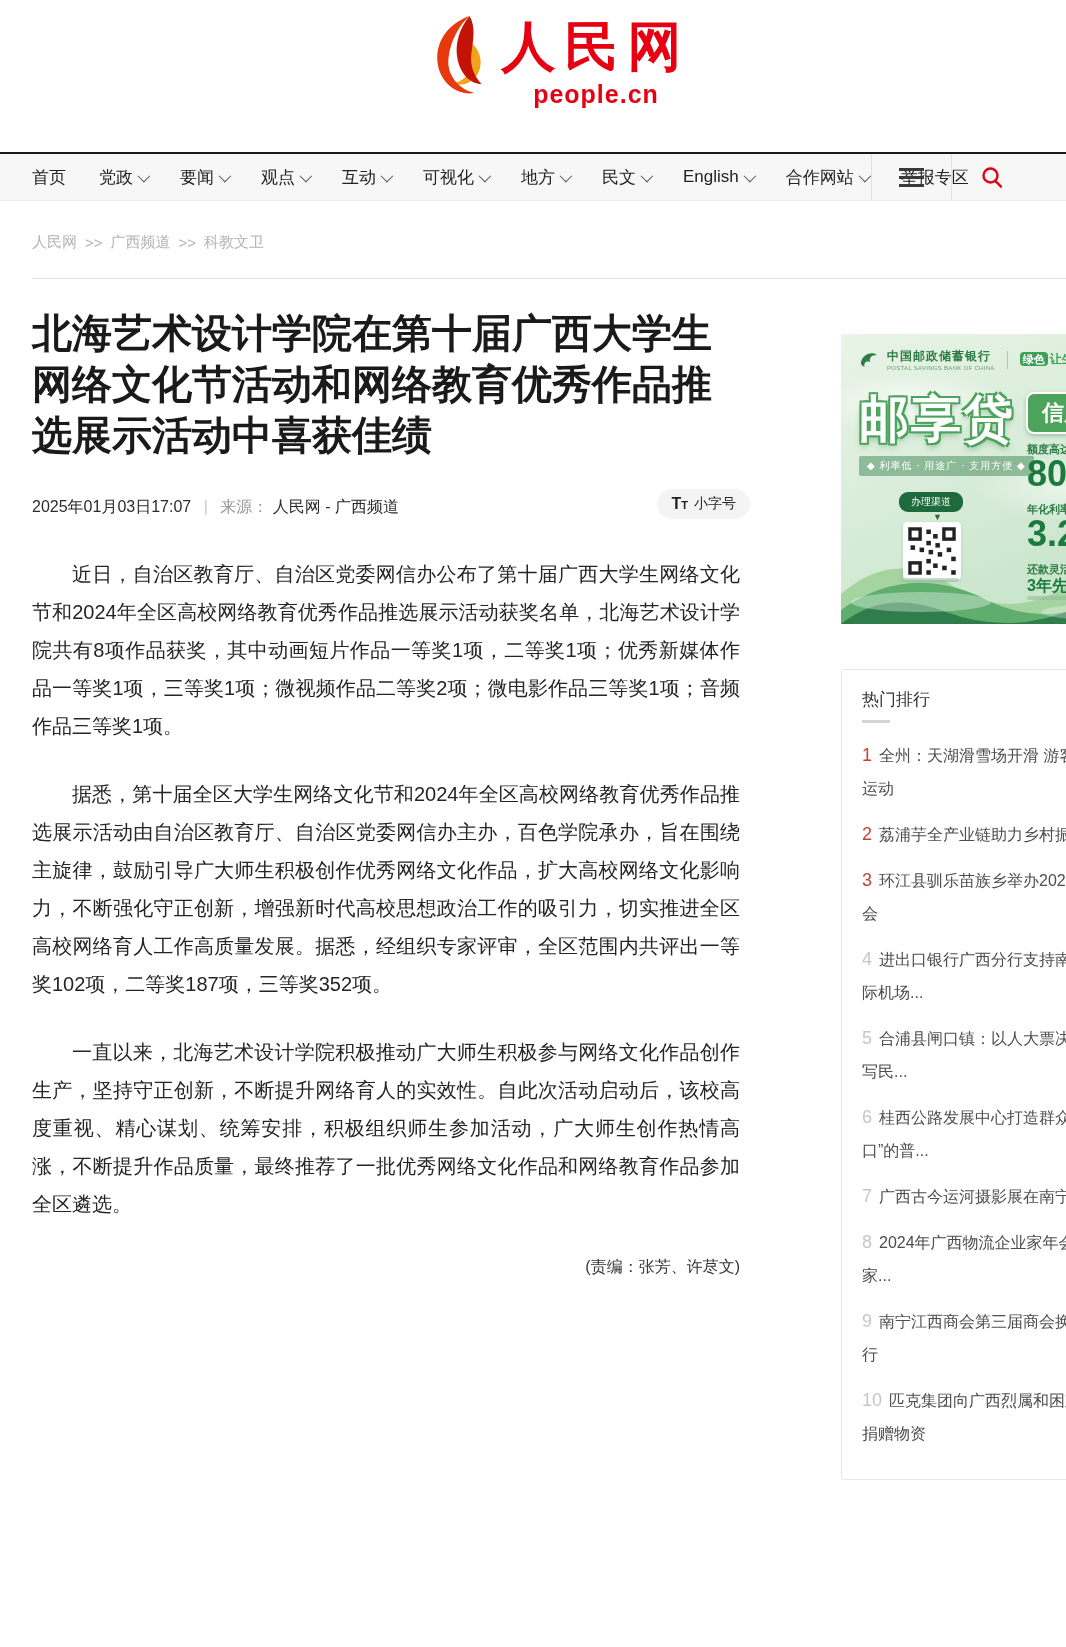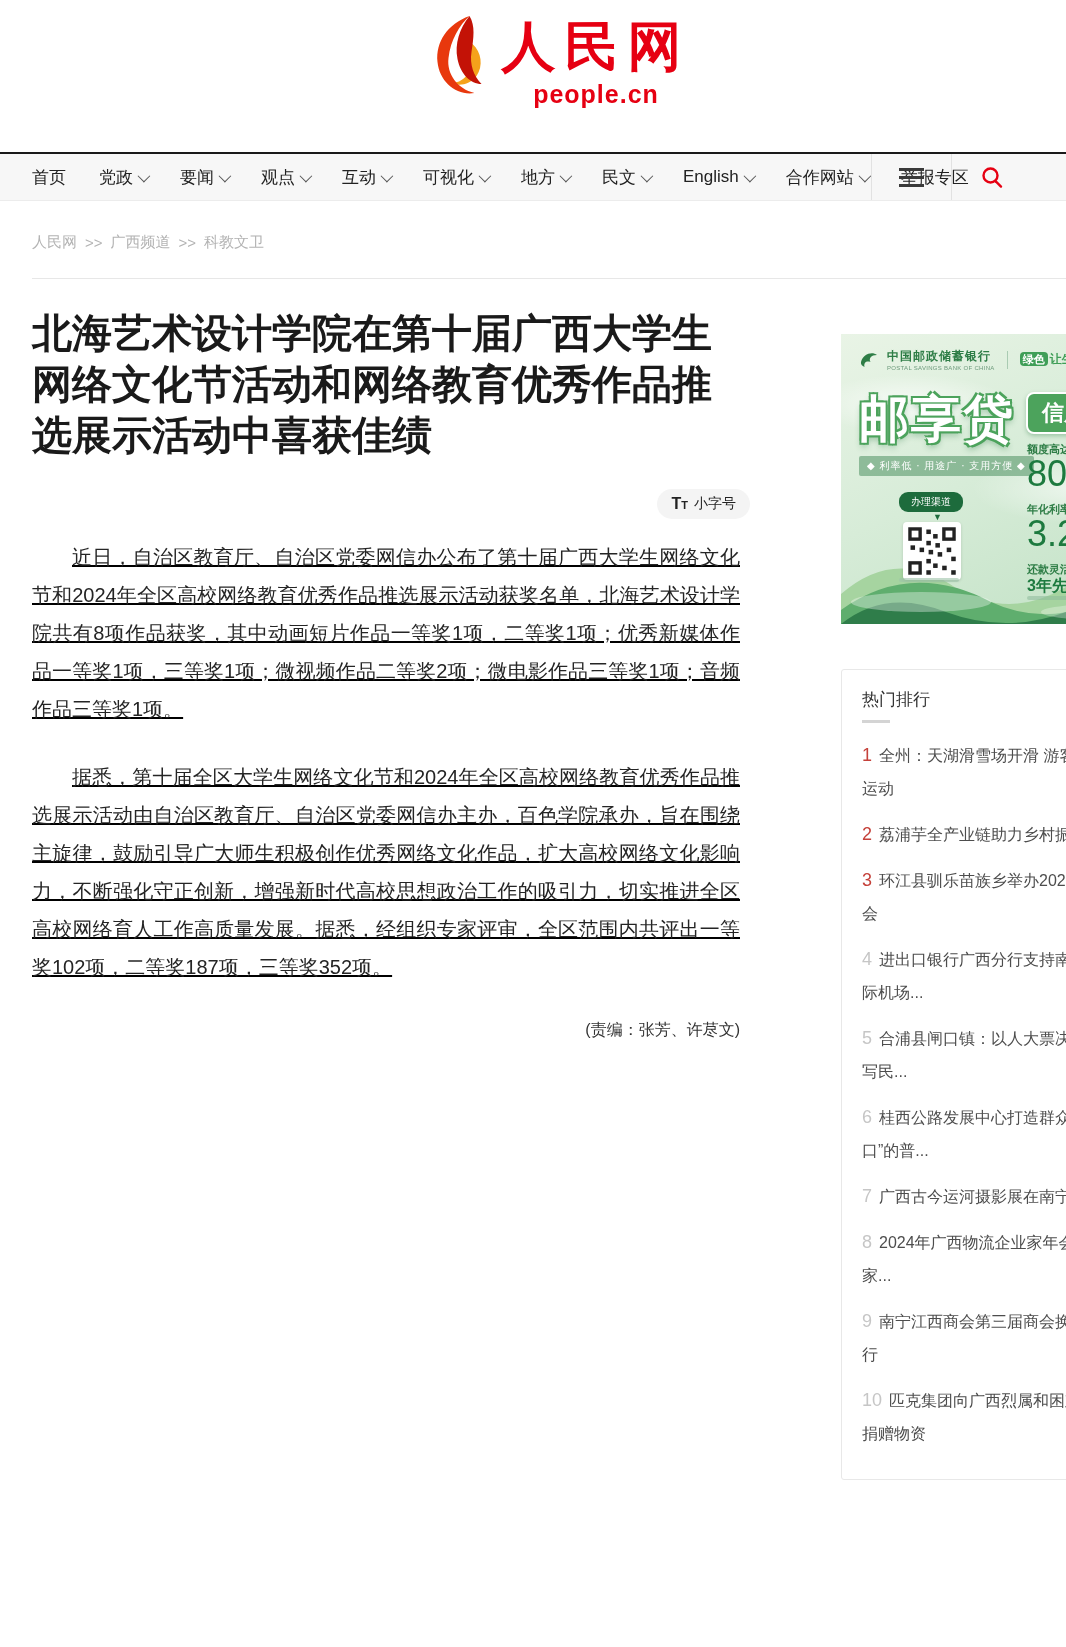--- a/index.html
+++ b/index.html
@@ -41,21 +41,21 @@
   .meta{font-size:16px;color:#2b2b2b;}
   .meta .bar{color:#c9c9c9;margin:0 8px;}
   .meta .src-label{color:#999;}
   .meta .src{color:#2b2b2b;cursor:pointer;}
   .fontsize-btn{position:absolute;right:-10px;top:-3px;background:#f4f4f4;border-radius:16px;height:30px;display:flex;align-items:center;gap:6px;padding:0 14px;cursor:pointer;}
   .fs-icon{font-weight:700;color:#222;line-height:1;}
   .fs-icon .bigT{font-size:16px;}
   .fs-icon .smallT{font-size:11px;}
   .fs-label{font-size:14px;color:#222;}
 
-  .article-body{margin-top:16px;text-decoration:underline;}
+  .article-body{margin-top:33px;}
   .article-body p{font-size:20px;line-height:38px;color:#252525;text-align:justify;text-indent:2em;margin:0 0 30px 0;}
   .editor-credit{margin-top:34px;padding-bottom:30px;text-align:right;font-size:16px;color:#333;}
 
   
   .sidebar{position:absolute;left:841px;top:26px;width:360px;}
 
   
   .ad{position:relative;width:360px;height:290px;overflow:hidden;background:linear-gradient(155deg,#e9f4e6 0%,#d7ecd8 45%,#bfe0c3 100%);cursor:pointer;}
   .ad-cloud1{position:absolute;left:-30px;top:40px;width:200px;height:60px;background:radial-gradient(ellipse at center,rgba(255,255,255,.75),rgba(255,255,255,0) 70%);}
   .ad-cloud2{position:absolute;right:10px;top:120px;width:220px;height:70px;background:radial-gradient(ellipse at center,rgba(255,255,255,.6),rgba(255,255,255,0) 70%);}
@@ -69,21 +69,21 @@
   .ad-product{position:absolute;left:18px;top:52px;font-size:50px;font-weight:900;color:#fff;letter-spacing:2px;z-index:3;
     text-shadow:-2px -2px 0 #4ca35c,2px -2px 0 #4ca35c,-2px 2px 0 #4ca35c,2px 2px 0 #4ca35c,0 4px 6px rgba(46,125,70,.45);}
   .ad-tagline{position:absolute;left:18px;top:122px;background:rgba(46,125,70,.45);color:#fff;font-size:10px;border-radius:2px;padding:3px 8px;letter-spacing:1px;z-index:3;white-space:nowrap;}
   .ad-cta{position:absolute;left:58px;top:158px;background:#1d6b3c;color:#fff;font-size:10px;border-radius:9px;padding:3px 12px;z-index:3;cursor:pointer;}
   .ad-cta-arrow{position:absolute;left:92px;top:178px;color:#1d6b3c;font-size:9px;z-index:3;}
   .ad-qr{position:absolute;left:62px;top:188px;width:52px;height:52px;background:#fff;border-radius:4px;padding:3px;z-index:3;box-shadow:0 1px 3px rgba(0,0,0,.15);}
   .ad-qr-caption{position:absolute;left:58px;top:244px;width:60px;height:4px;background:#9dc3a8;opacity:.6;border-radius:2px;z-index:3;}
   .ad-right{position:absolute;left:168px;top:0;width:192px;height:100%;z-index:3;}
   .credit-badge{position:absolute;left:17px;top:58px;background:#4ca35c;border:2px solid #fff;border-radius:8px;color:#fff;font-size:22px;font-weight:700;padding:4px 14px;white-space:nowrap;box-shadow:0 2px 4px rgba(46,125,70,.35);}
   .stat-label{font-size:11px;font-weight:700;color:#2e7d46;white-space:nowrap;}
-  .stat-value{font-size:36px;font-weight:400;color:#1d7a3f;line-height:1;white-space:nowrap;text-align:center;}
+  .stat-value{font-size:36px;font-weight:700;color:#1d7a3f;line-height:1;white-space:nowrap;text-align:center;}
   .s1l{position:absolute;left:18px;top:108px;}
   .s1v{position:absolute;left:18px;top:122px;}
   .s2l{position:absolute;left:18px;top:168px;}
   .s2v{position:absolute;left:18px;top:182px;}
   .s3l{position:absolute;left:18px;top:228px;}
   .s3v{position:absolute;left:18px;top:242px;font-size:16px;font-weight:900;color:#1d7a3f;white-space:nowrap;}
   .s3note{position:absolute;left:18px;top:262px;width:150px;height:4px;background:#8db99a;opacity:.55;border-radius:2px;}
   .ad-mountains{position:absolute;left:0;bottom:0;width:100%;height:92px;z-index:2;}
 
   
@@ -188,29 +188,36 @@
     </div>
   </div>
   <div class="crumb-divider"></div>
 
   <div class="content">
 
     <div class="main">
       <h1 class="title" style="margin:29px 0 0 0;">北海艺术设计学院在第十届广西大学生网络文化节活动和网络教育优秀作品推选展示活动中喜获佳绩</h1>
 
       <div class="meta-row">
+        <div class="meta">
+          <span>2025年01月03日17:07</span>
+          <span class="bar">|</span>
+          <span class="src-label">来源：</span>
+          <span class="src">人民网 - 广西频道</span>
+        </div>
         <div class="fontsize-btn">
           <span class="fs-icon"><span class="bigT">T</span><span class="smallT">T</span></span>
           <span class="fs-label">小字号</span>
         </div>
       </div>
 
       <div class="article-body">
         <p>近日，自治区教育厅、自治区党委网信办公布了第十届广西大学生网络文化节和2024年全区高校网络教育优秀作品推选展示活动获奖名单，北海艺术设计学院共有8项作品获奖，其中动画短片作品一等奖1项，二等奖1项；优秀新媒体作品一等奖1项，三等奖1项；微视频作品二等奖2项；微电影作品三等奖1项；音频作品三等奖1项。</p>
         <p>据悉，第十届全区大学生网络文化节和2024年全区高校网络教育优秀作品推选展示活动由自治区教育厅、自治区党委网信办主办，百色学院承办，旨在围绕主旋律，鼓励引导广大师生积极创作优秀网络文化作品，扩大高校网络文化影响力，不断强化守正创新，增强新时代高校思想政治工作的吸引力，切实推进全区高校网络育人工作高质量发展。据悉，经组织专家评审，全区范围内共评出一等奖102项，二等奖187项，三等奖352项。</p>
+        <p>一直以来，北海艺术设计学院积极推动广大师生积极参与网络文化作品创作生产，坚持守正创新，不断提升网络育人的实效性。自此次活动启动后，该校高度重视、精心谋划、统筹安排，积极组织师生参加活动，广大师生创作热情高涨，不断提升作品质量，最终推荐了一批优秀网络文化作品和网络教育作品参加全区遴选。</p>
       </div>
 
       <div class="editor-credit">(责编：张芳、许荩文)</div>
     </div>
 
     <div class="sidebar">
 
       <div class="ad">
         <div class="ad-cloud1"></div>
         <div class="ad-cloud2"></div>

